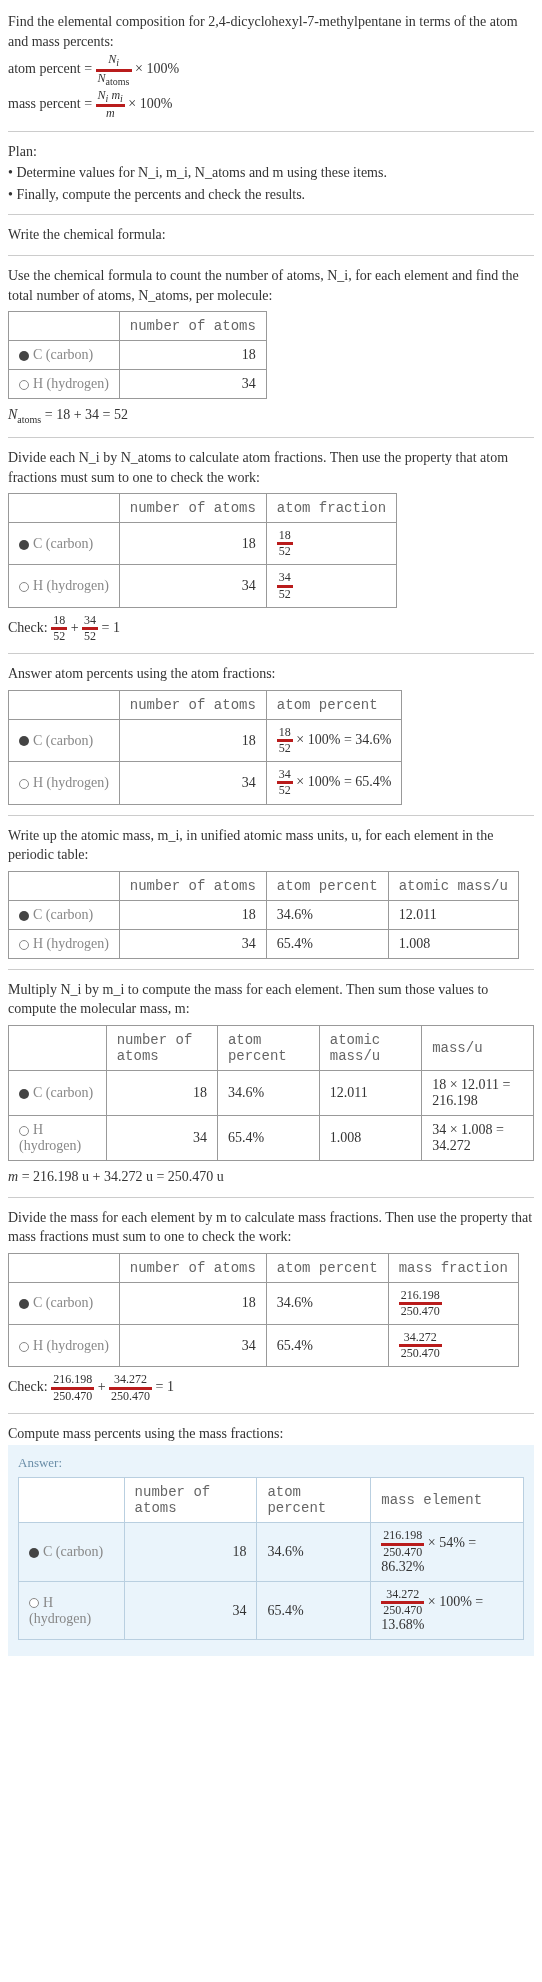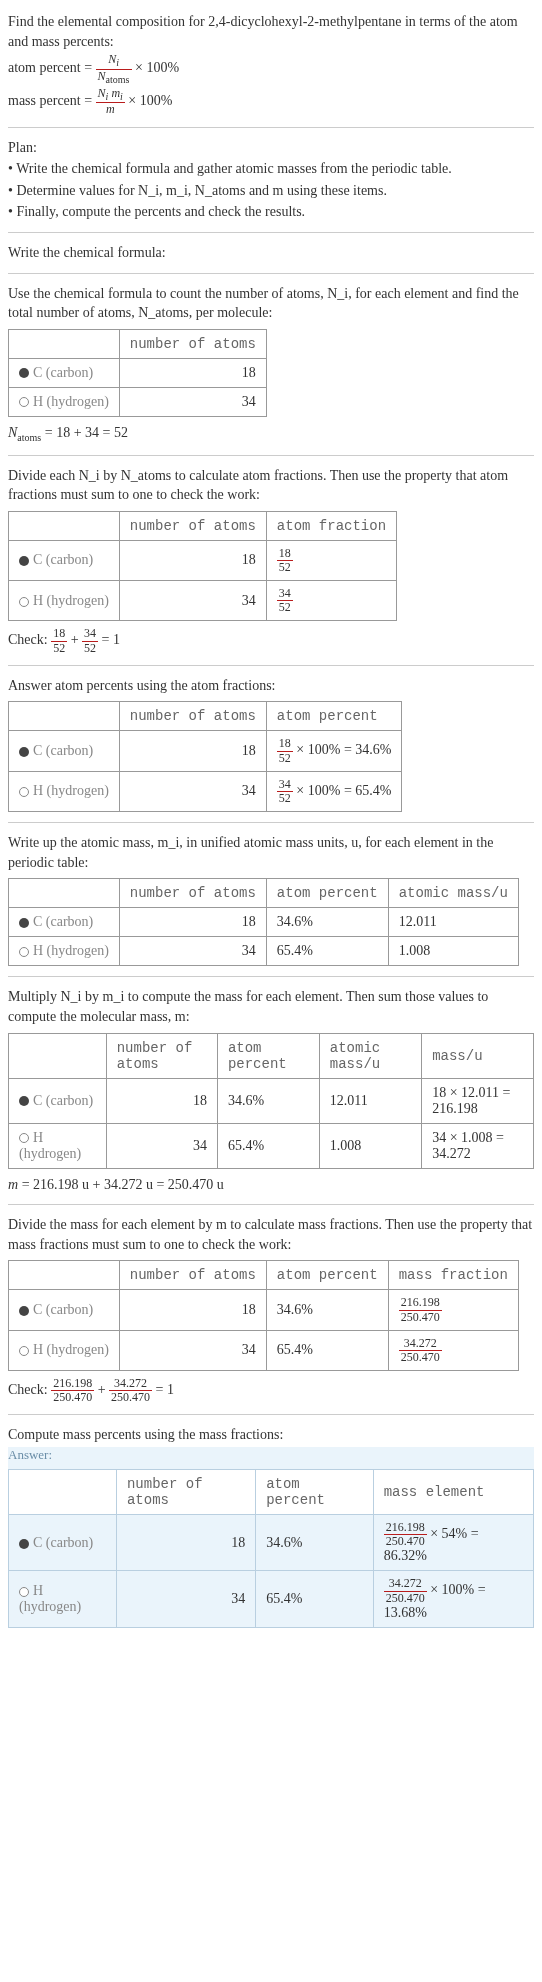--- a/index.html
+++ b/index.html
@@ -36,44 +36,44 @@
 .swatch.carbon { background: #444; }
 .swatch.hydrogen { background: #fff; border: 1px solid #888; }
 .elem-label { color: #888; }
 .frac {
   display: inline-block;
   vertical-align: middle;
   text-align: center;
   font-size: 12px;
   line-height: 1.1;
 }
-.frac .num { display: block; border-bottom: 1px solid #b91c1c; padding: 0 2px; }
+.frac .num { display: block; border-bottom: 3px solid #b91c1c; padding: 0 2px; }
 .frac .den { display: block; padding: 0 2px; text-align: center; }
 .sub { vertical-align: sub; font-size: 10px; }
 .answer-box {
   background: #eaf4fb;
-  padding: 0;
+  padding: 10px;
   margin-top: 0;
 }
 .answer-label {
   color: #6b8ea8;
   font-size: 13px;
   margin-bottom: 6px;
 }
 .answer-box table td, .answer-box table th {
   border: 1px solid #b9cfe0;
 }
 .formula-line { font-family: Georgia, serif; }
 p { margin: 2px 0; line-height: 1.4; }
 </style>
 </head>
 <body>
 
 <div class="section">
-  <p>Find the elemental composition for 2,4-dicyclohexyl-2-methylpentane in terms of the atom and mass percents:</p>
+  <p>Find the elemental composition for 2,4-dicyclohexyl-7-methylpentane in terms of the atom and mass percents:</p>
   <p class="formula-line">
     <span>atom percent =</span>
     <span class="frac">
       <span class="num"><i>N<span class="sub">i</span></i></span>
       <span class="den"><i>N</i><span class="sub">atoms</span></span>
     </span>
     <span>× 100%</span>
   </p>
   <p class="formula-line">
     <span>mass percent =</span>
@@ -82,21 +82,20 @@
       <span class="den"><i>m</i></span>
     </span>
     <span>× 100%</span>
   </p>
 </div>
 
 <hr>
 
 <div class="section">
   <p>Plan:</p>
-  <p>• Write the chemical formula and gather atomic masses from the periodic table.</p>
   <p>• Determine values for N_i, m_i, N_atoms and m using these items.</p>
   <p>• Finally, compute the percents and check the results.</p>
 </div>
 
 <hr>
 
 <div class="section">
   <p>Write the chemical formula:</p>
 </div>
 

